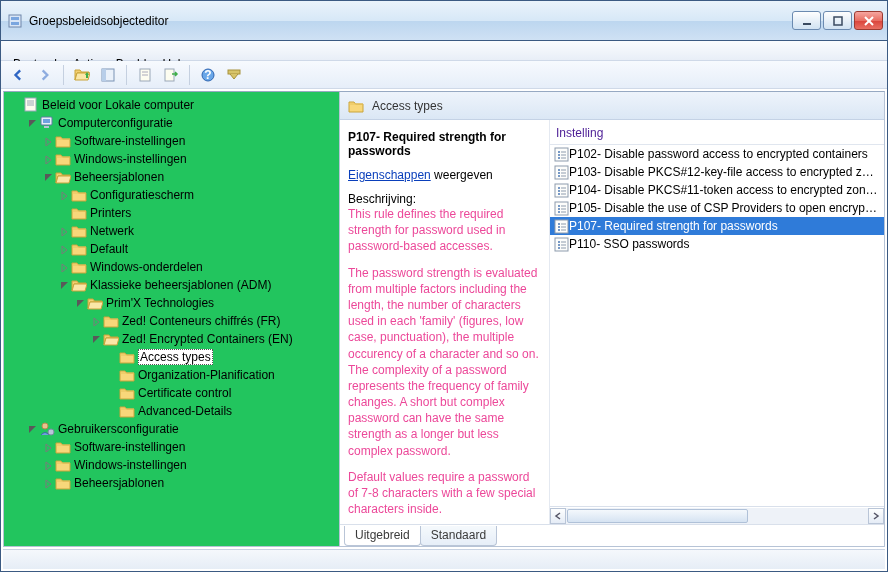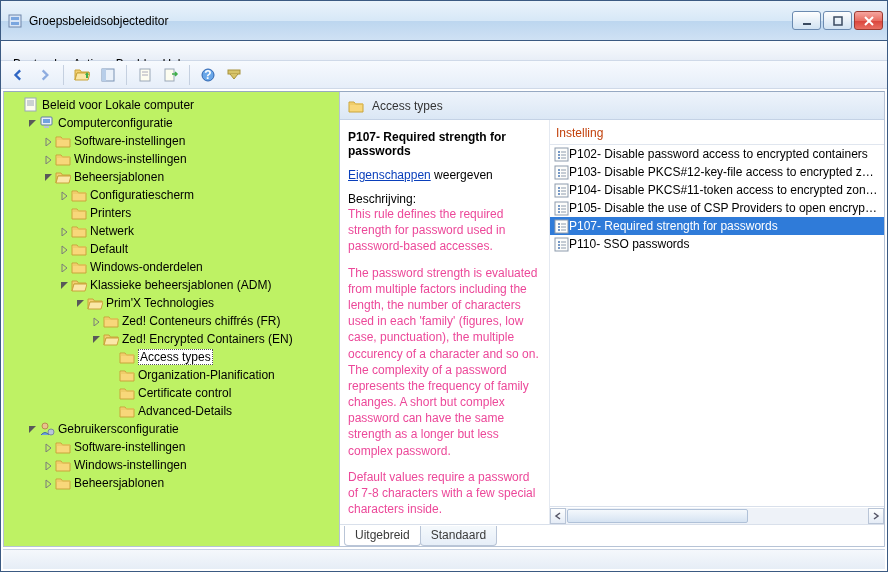--- a/index.html
+++ b/index.html
@@ -18,39 +18,39 @@
 .menubar .mitem { padding: 13px 7px; border:1px solid transparent; border-radius:2px;margin-top:27px; }
 .menubar .mitem u { text-decoration: underline; }
 
 .toolbar { height: 28px; background: linear-gradient(to bottom,#f7fafe,#e6eef9); display:flex; align-items:center; padding: 0 6px; border-bottom:1px solid #cfd9e8; gap:2px; }
 .toolbar .tsep { width:1px; height:20px; background:#c5d0e0; margin: 0 4px; }
 .toolbar .tbtn { width:24px; height:22px; display:flex; align-items:center; justify-content:center; border:1px solid transparent; border-radius:2px; }
 
 .workspace { flex:1; display:flex; border:1px solid #b6c3d6; margin:2px; border-top:1px solid #97a9c2; overflow:hidden; }
 
 
-.tree-pane { width:336px; border-right:1px solid #b6c3d6; overflow:auto; padding:4px 0; background:#bef264; }
+.tree-pane { width:336px; border-right:1px solid #b6c3d6; overflow:auto; padding:4px 0; background:#22c55e; }
 .tree ul { list-style:none; padding-left:16px; }
 .tree > ul { padding-left:4px; }
 .tree li { white-space:nowrap; }
 .node { display:flex; align-items:center; height:18px; padding:0 2px; }
 .node .exp { width:12px; height:12px; display:flex; align-items:center; justify-content:center; margin-right:1px; }
 .node .exp svg { width:9px; height:9px; }
 .node .label { margin-left:3px; }
 .node.sel .label { border:1px dotted #555; padding:0 1px; background:#fff; }
 
 .right-pane { flex:1; display:flex; flex-direction:column; background:#fff; overflow:hidden; }
 .r-header { height:28px; background:linear-gradient(to bottom,#eef4fb,#dbe7f5); display:flex; align-items:center; padding:0 8px; border-bottom:1px solid #c4d2e5; gap:8px; font-size:13px; color:#333; }
 .r-body { flex:1; display:flex; overflow:hidden; }
 .desc-col { width:210px; padding:10px 8px 10px 8px; border-right:1px solid #e4e9f1; overflow:hidden; display:flex; flex-direction:column; gap:10px; }
 .desc-col .d-title { font-weight:bold; }
 .desc-col .link { color:#0a3fbb; text-decoration:underline; cursor:pointer; }
 .desc-col p { color:#ec4899; line-height:1.35; }
 .list-col { flex:1; display:flex; flex-direction:column; overflow:hidden; }
-.list-head { padding:6px 6px 4px 6px; color:#c2410c; border-bottom:1px solid #e0e6ef; }
+.list-head { padding:6px 6px 4px 6px; color:#4c1d95; border-bottom:1px solid #e0e6ef; }
 .list-rows { overflow:hidden; }
 .row { display:flex; align-items:center; height:18px; padding:0 4px; white-space:nowrap; overflow:hidden; text-overflow:ellipsis; }
 .row.sel { background:#2f7bd9; color:#fff; }
 .row .ricon svg { width:15px; height:15px; display:block; }
 .row .rtxt { overflow:hidden; text-overflow:ellipsis; }
 
 .h-scroll { height:18px; display:flex; align-items:center; border-top:1px solid #d9e0eb; }
 .h-scroll .arrow { width:16px; height:16px; border:1px solid #b9c5d7; background:linear-gradient(to bottom,#fdfefe,#e5ecf6); display:flex;align-items:center;justify-content:center; margin:0 0; }
 .h-scroll .track { flex:1; height:16px; background:#eef2f8; position:relative; }
 .h-scroll .thumb { position:absolute; left:0; top:0; height:14px; margin:1px; width:60%; background:linear-gradient(to bottom,#f4f8fc,#d6e3f2); border:1px solid #b0c1d8; border-radius:2px; }

